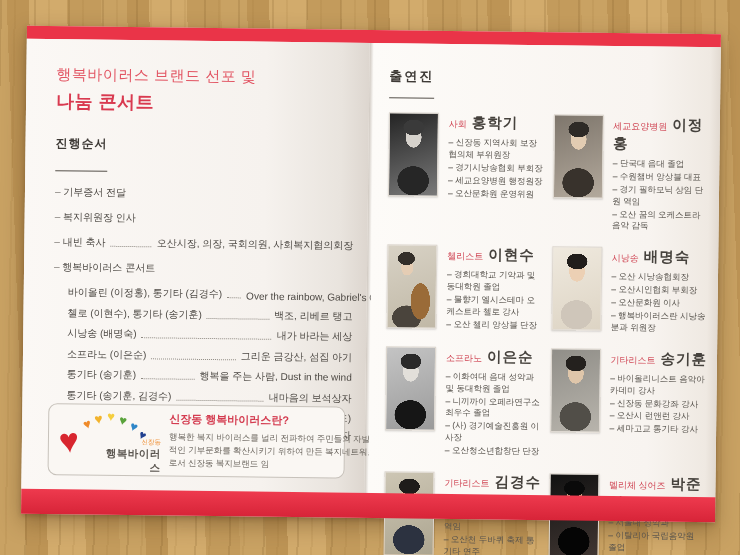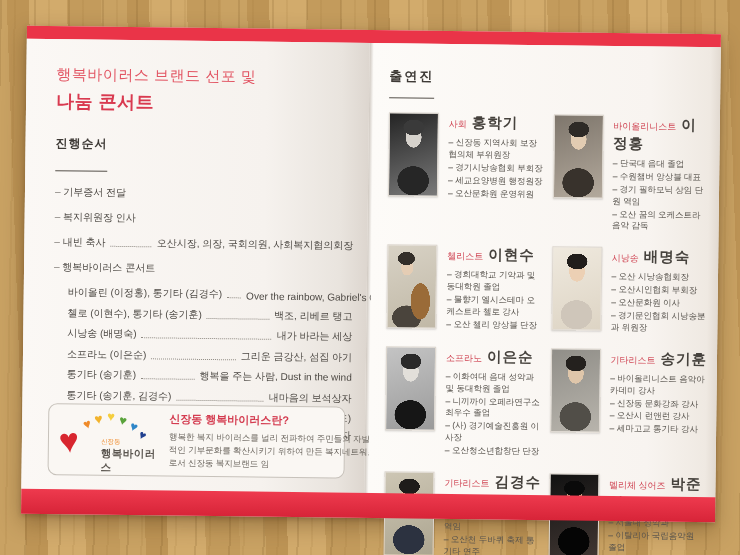--- a/index.html
+++ b/index.html
@@ -54,21 +54,21 @@
   .p-right{white-space:nowrap;text-align:right;}
   .p-right .r2{display:block;margin-top:3px;}
 
   .footer-box{
     position:absolute;left:26px;right:20px;bottom:14px;height:72px;
     border:1px solid #c7c2bb;border-radius:9px;background:#faf7f3;
     display:flex;align-items:center;padding:4px 10px 4px 8px;box-sizing:border-box;
   }
   .logo{position:relative;width:104px;height:60px;flex:none;}
   .logo .h{position:absolute;line-height:1;}
-  .logo-label{position:absolute;left:44px;top:28px;}
+  .logo-label{position:absolute;left:44px;top:28px;text-align:right;}
   .logo-label .s1{display:block;font-size:6.5px;color:#ef8a2a;}
   .logo-label .s2{display:block;font-size:10.5px;font-weight:bold;color:#5a554f;letter-spacing:.5px;}
   .fb-text{margin-left:8px;}
   .fb-text .fb-head{font-size:11px;font-weight:bold;color:#d43c50;margin-bottom:4px;}
   .fb-text .fb-body{font-size:8.5px;color:#6b665f;line-height:1.5;width:208px;}
 
   
   .cast-head{
     display:inline-block;font-size:13px;font-weight:bold;color:#3e3a36;
     border-bottom:1.5px solid #55504a;padding-bottom:12px;letter-spacing:2px;margin-top:10px;
@@ -219,21 +219,21 @@
                 <li>경기시낭송협회 부회장</li>
                 <li>세교요양병원 행정원장</li>
                 <li>오산문화원 운영위원</li>
               </ul>
           </div>
         </div>
 
         <div class="cast">
           <div class="photo ph2"></div>
           <div class="cast-info">
-            <div><span class="role">바이올리니스트</span><span class="name">이정홍</span></div>
+            <div><span class="role">세교요양병원</span><span class="name">이정홍</span></div>
             <ul class="bullets">
                 <li>단국대 음대 졸업</li>
                 <li>수원챔버 앙상블 대표</li>
                 <li>경기 필하모닉 상임 단원 역임</li>
                 <li>오산 꿈의 오케스트라 음악 감독</li>
               </ul>
           </div>
         </div>
 
         <div class="cast">
@@ -249,21 +249,21 @@
         </div>
 
         <div class="cast">
           <div class="photo ph4"></div>
           <div class="cast-info">
             <div><span class="role">시낭송</span><span class="name">배명숙</span></div>
             <ul class="bullets">
                 <li>오산 시낭송협회장</li>
                 <li>오산시인협회 부회장</li>
                 <li>오산문화원 이사</li>
-                <li>경기문인협회 시낭송분과 위원장</li>
+                <li>행복바이러스란 시낭송분과 위원장</li>
               </ul>
           </div>
         </div>
 
         <div class="cast">
           <div class="photo ph5"></div>
           <div class="cast-info">
             <div><span class="role">소프라노</span><span class="name">이은순</span></div>
             <ul class="bullets">
                 <li>이화여대 음대 성악과 및 동대학원 졸업</li>

